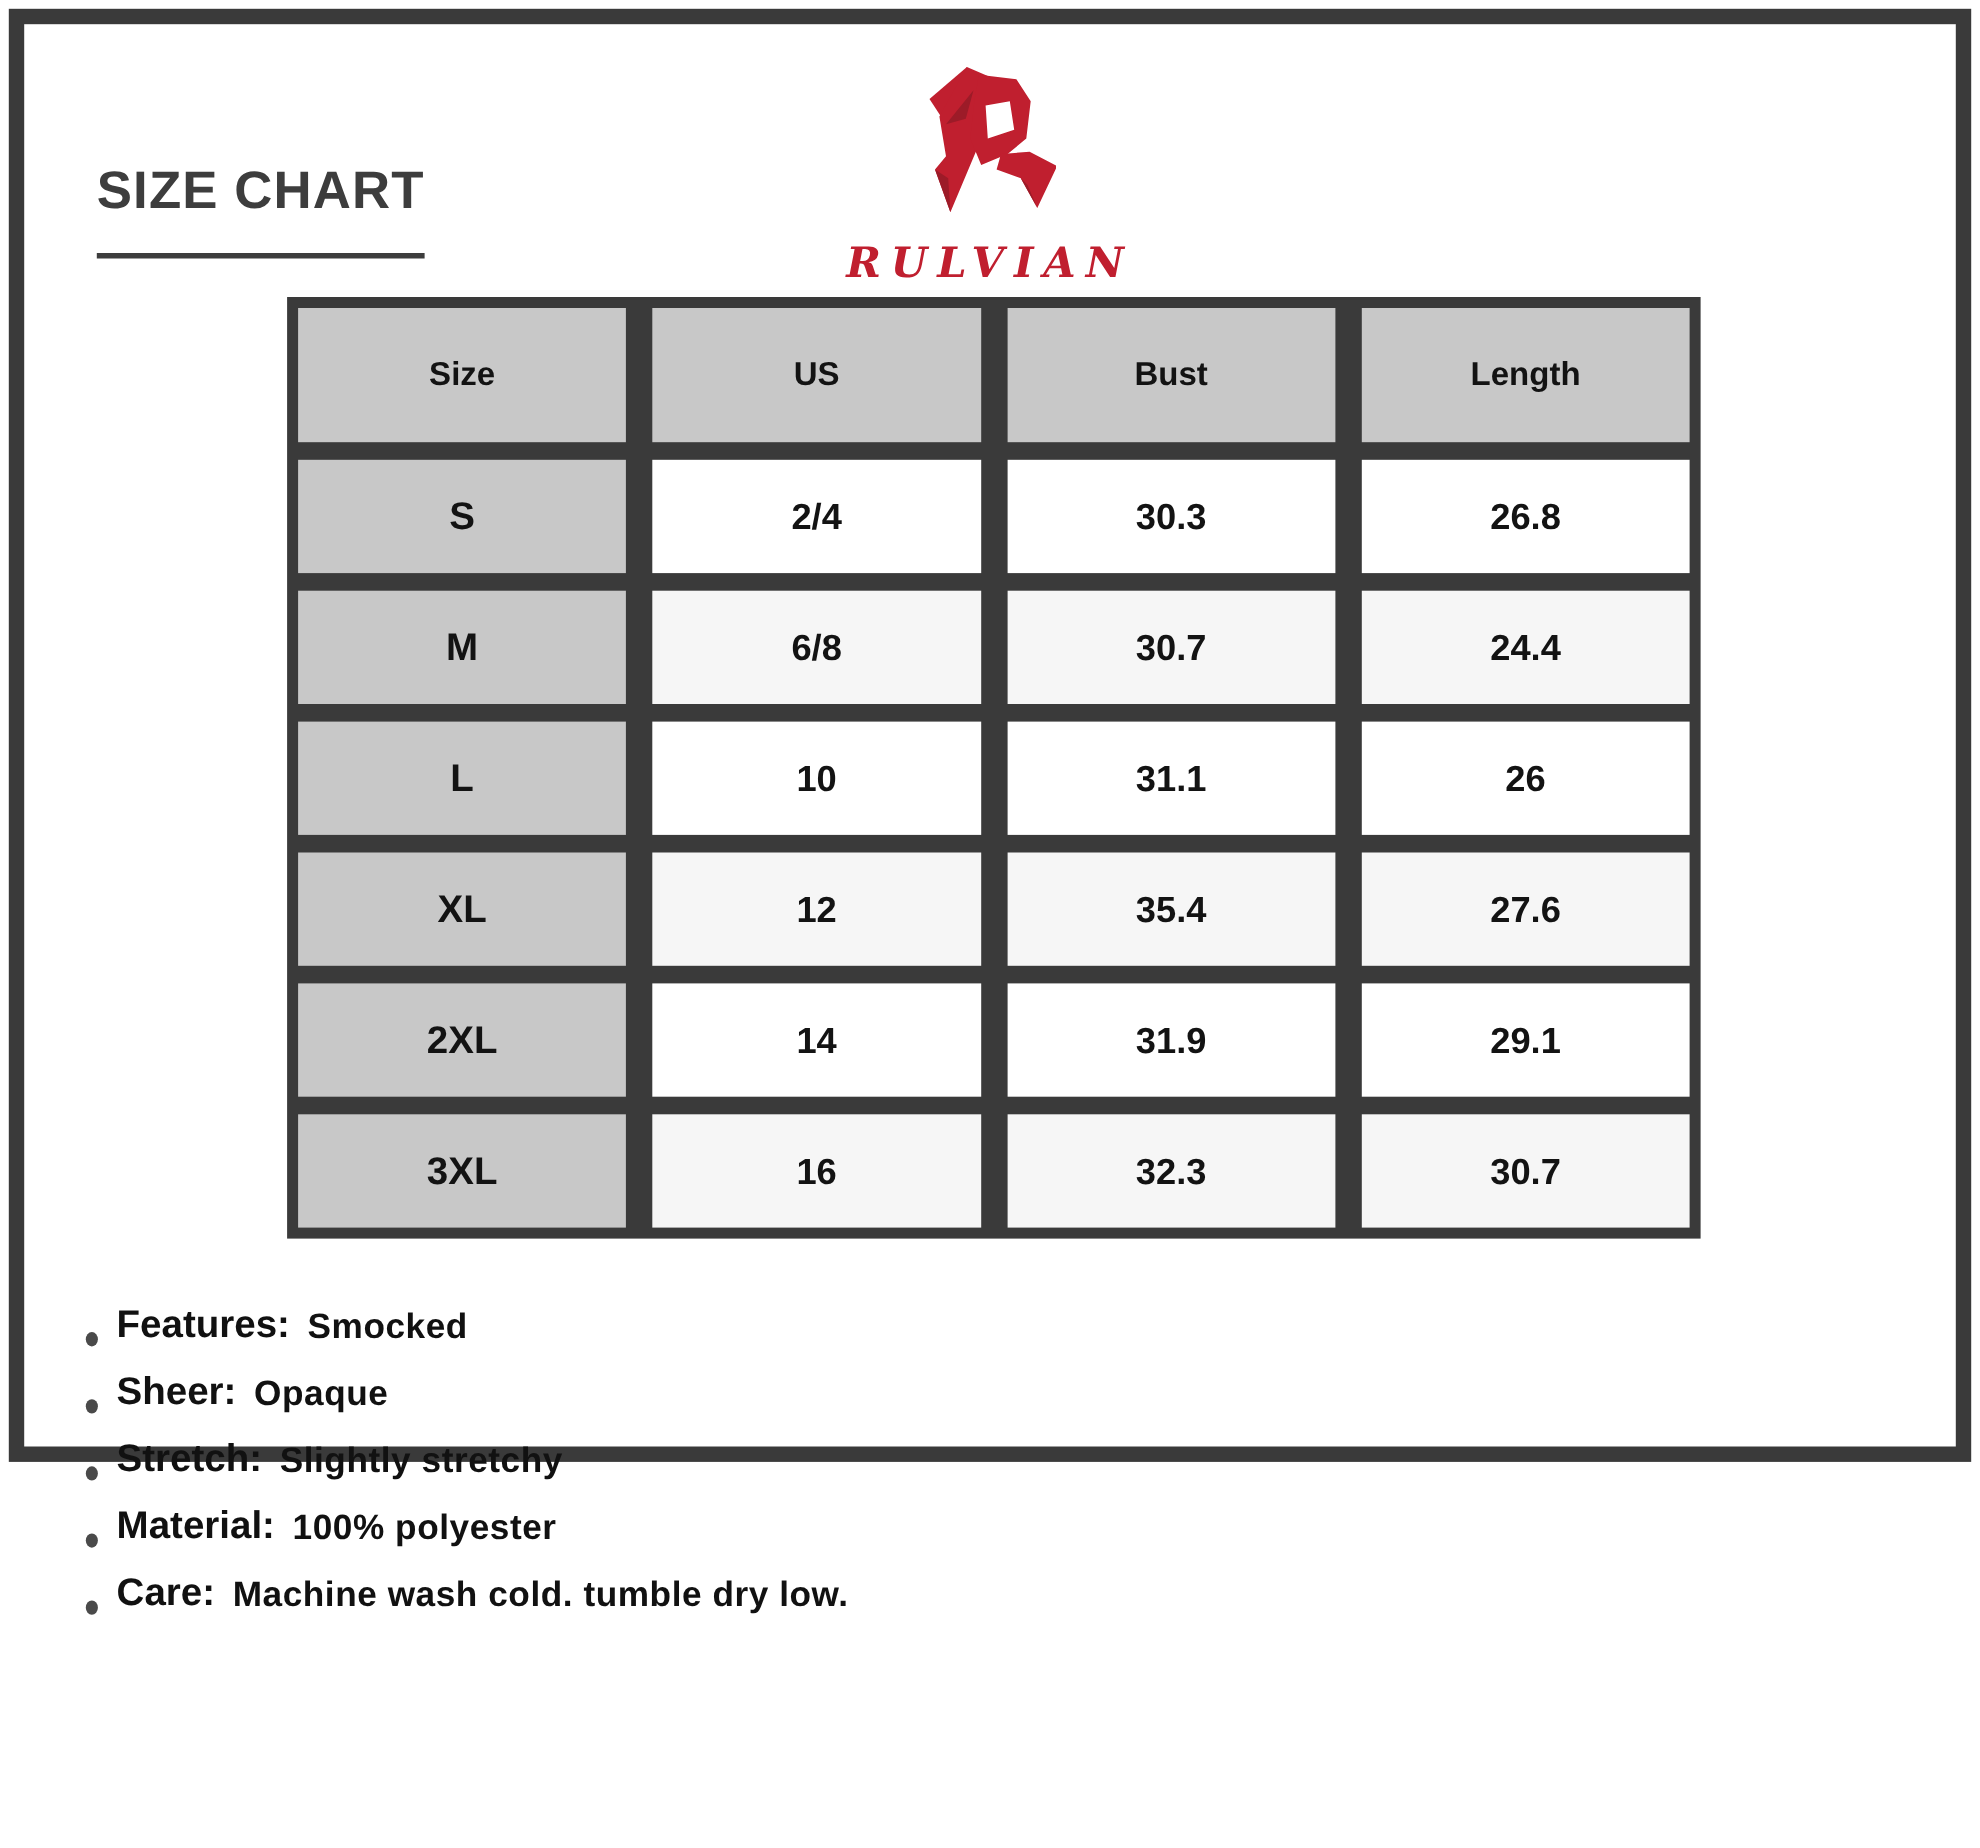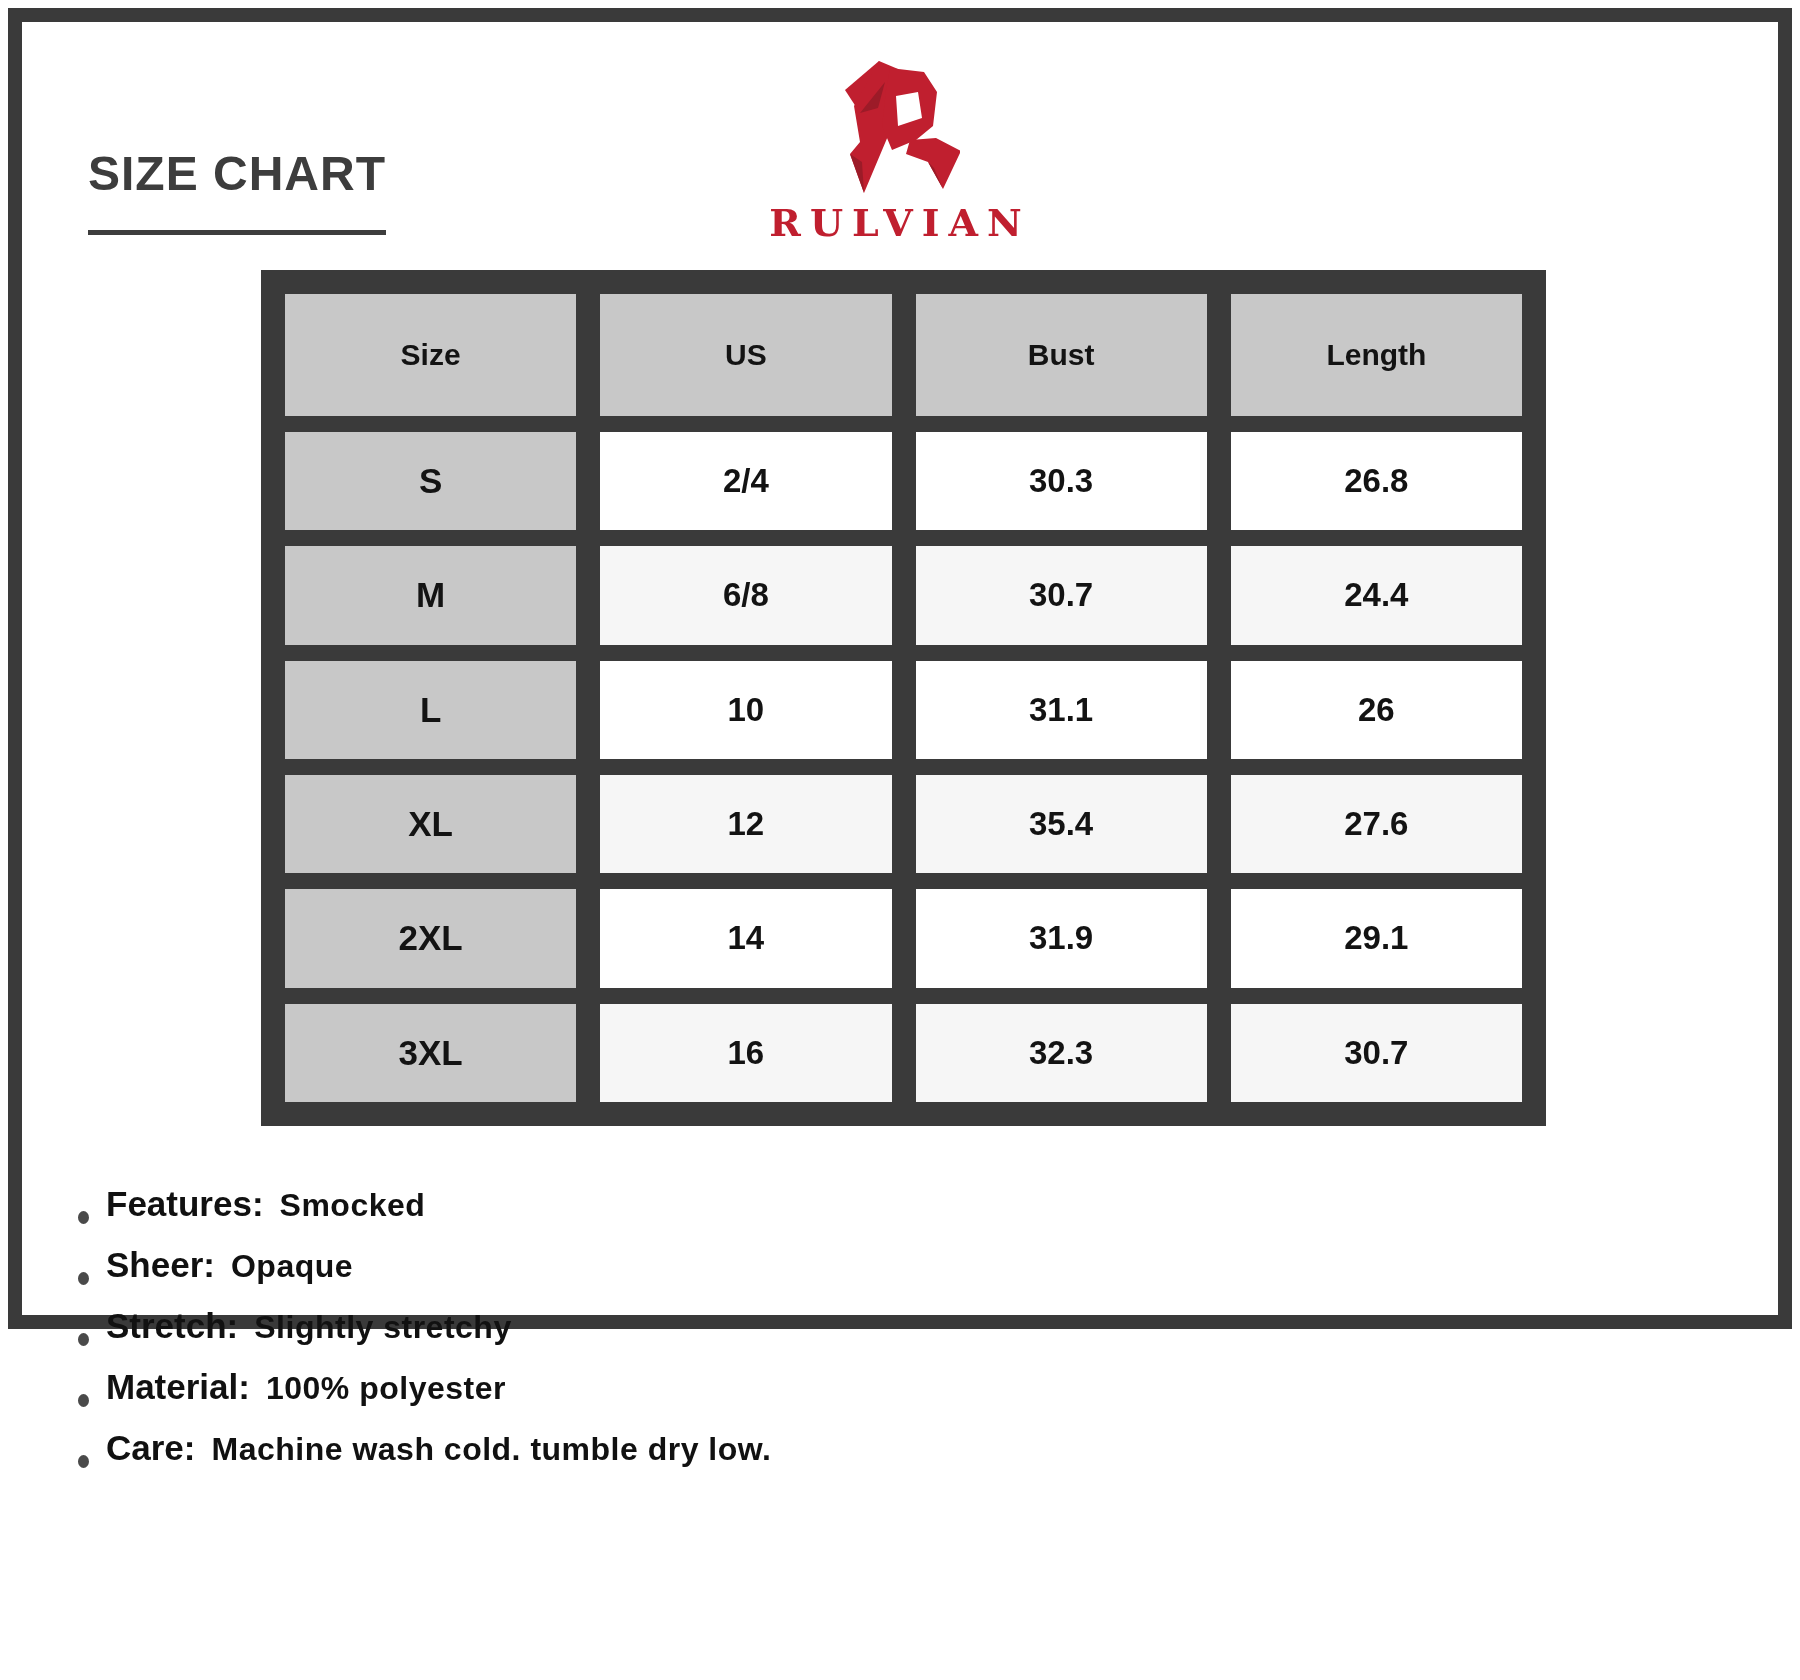--- a/index.html
+++ b/index.html
@@ -35,34 +35,35 @@
   }
 
   .logo-wrap {
     position:absolute; left:50%; top:52px;
     transform:translateX(-50%);
     text-align:center;
     width:400px;
   }
   .logo-mark { width:120px; height:148px; display:block; margin:0 auto; }
   .brand-name {
-    margin-top:0;
+    margin-top:16px;
     font-family:"DejaVu Serif","Liberation Serif",serif;
     font-weight:bold;
     font-size:38px;
     letter-spacing:9px;
     color:var(--brand);
     white-space:nowrap;
+    font-style:italic;
   }
 
   .size-table {
     position:absolute; left:261px; top:270px;
     width:1285px; height:856px;
     background:var(--dark);
-    padding:24px;
+    padding:10px;
     display:grid;
     grid-template-columns:repeat(4, 1fr);
     grid-template-rows:122px repeat(6, 1fr);
     column-gap:24px;
     row-gap:16px;
   }
   .cell {
     display:flex; align-items:center; justify-content:center;
     font-weight:bold; color:#131313;
   }

